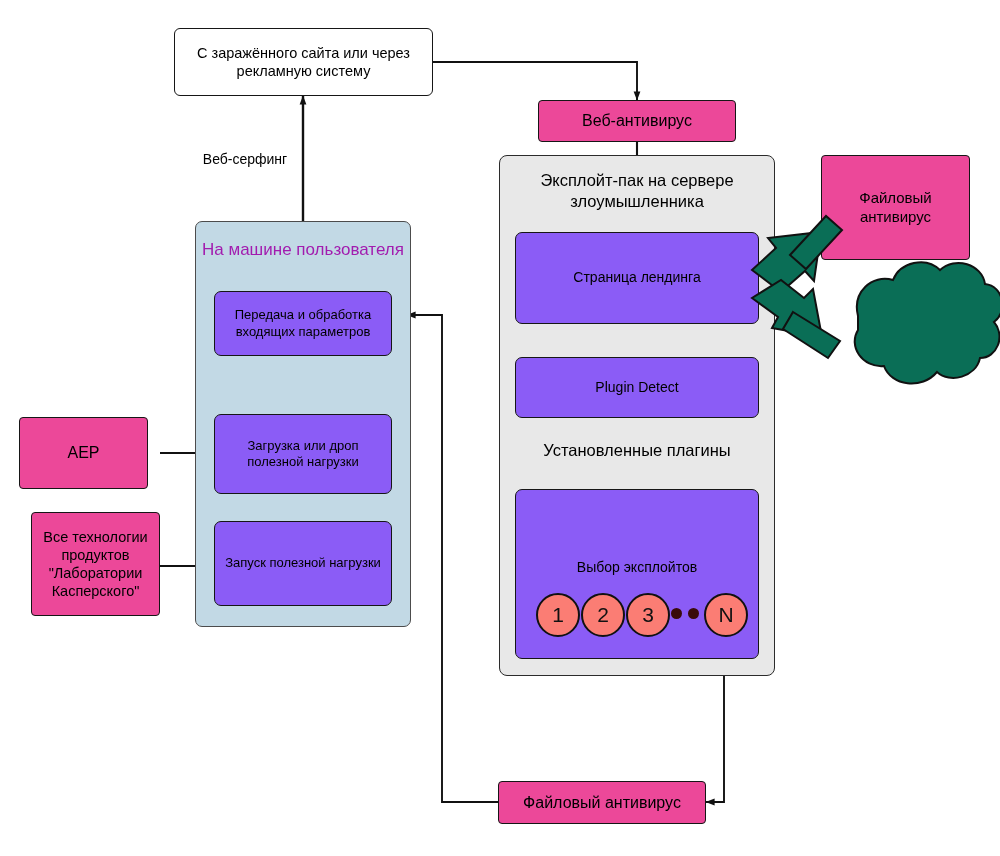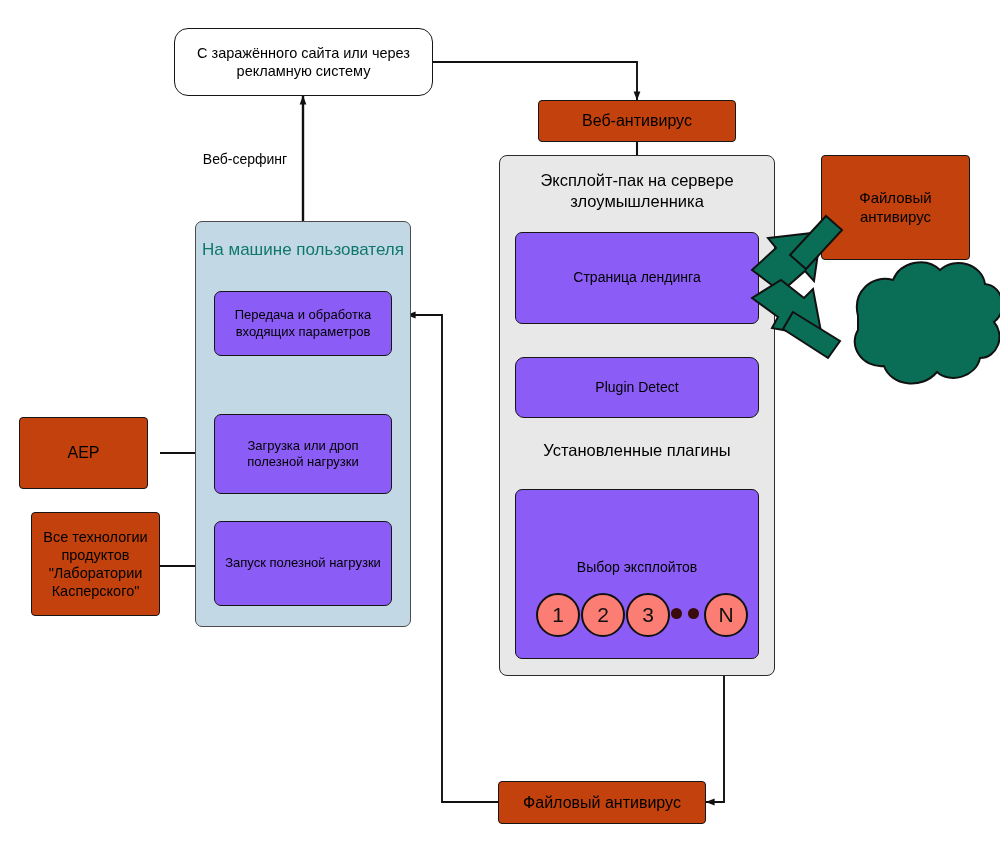--- a/index.html
+++ b/index.html
@@ -2,22 +2,22 @@
 <html><head>
 <meta charset="utf-8">
 <style>
   html,body{margin:0;padding:0;background:#ffffff;}
   body{font-family:"Liberation Sans","DejaVu Sans",sans-serif;}
   #stage{position:relative;width:1000px;height:856px;background:#fff;overflow:hidden;}
   svg.layer{position:absolute;left:0;top:0;width:1000px;height:856px;}
   .node{position:absolute;box-sizing:border-box;display:flex;align-items:center;justify-content:center;text-align:center;}
   .node span{display:block;line-height:1.25;}
 
-  .white-box{background:#ffffff;border:1.6px solid #161616;border-radius:14px;color:#000;}
-  .green-box{background:#c2410c;border:1.6px solid #161616;border-radius:4px;color:#000;}
+  .white-box{background:#ffffff;border:1.6px solid #161616;border-radius:6px;color:#000;}
+  .green-box{background:#ec4899;border:1.6px solid #161616;border-radius:4px;color:#000;}
   .blue-panel{background:#c2d9e5;border:1.6px solid #4c4c4c;border-radius:7px;}
   .gray-panel{background:#e8e8e8;border:1.6px solid #2b2b2b;border-radius:8px;}
   .inner-box{background:#8b5cf6;border:1.8px solid #161616;border-radius:7px;}
   .plain-label{position:absolute;color:#000;text-align:center;}
 
   .circle{position:absolute;border-radius:50%;background:#fb7d74;border:2px solid #111;
           display:flex;align-items:center;justify-content:center;color:#111;font-size:21px;}
   .dot{position:absolute;border-radius:50%;background:#3a0b0b;}
 </style>
 </head>
@@ -60,21 +60,21 @@
   <div class="node gray-panel" style="left:499px;top:155px;width:276px;height:521px;"></div>
 
   <div class="node white-box" style="left:174px;top:28px;width:259px;height:68px;font-size:14.5px;padding:0 12px;">
     <span>С заражённого сайта или через рекламную систему</span>
   </div>
 
   <div class="node green-box" style="left:538px;top:100px;width:198px;height:42px;font-size:16px;">
     <span>Веб-антивирус</span>
   </div>
 
-  <div class="plain-label" style="left:195px;top:240px;width:216px;font-size:17px;color:#0f766e;">
+  <div class="plain-label" style="left:195px;top:240px;width:216px;font-size:17px;color:#a21caf;">
     <span>На машине пользователя</span>
   </div>
 
   <div class="plain-label" style="left:509px;top:170px;width:256px;font-size:16.5px;line-height:1.28;color:#000;">
     <span>Эксплойт-пак на сервере злоумышленника</span>
   </div>
 
   <div class="node inner-box" style="left:214px;top:291px;width:178px;height:65px;font-size:13px;padding:0 0;">
     <span>Передача и обработка входящих параметров</span>
   </div>
@@ -84,21 +84,21 @@
   </div>
 
   <div class="node inner-box" style="left:214px;top:521px;width:178px;height:85px;font-size:13px;padding:0 10px;">
     <span>Запуск полезной нагрузки</span>
   </div>
 
   <div class="node inner-box" style="left:515px;top:232px;width:244px;height:92px;font-size:14px;">
     <span>Страница лендинга</span>
   </div>
 
-  <div class="node inner-box" style="left:515px;top:357px;width:244px;height:61px;font-size:14px;border-radius:9px;">
+  <div class="node inner-box" style="left:515px;top:357px;width:244px;height:61px;font-size:14px;">
     <span>Plugin Detect</span>
   </div>
 
   <div class="plain-label" style="left:509px;top:441px;width:256px;font-size:16.5px;color:#000;">
     <span>Установленные плагины</span>
   </div>
 
   <div class="node inner-box" style="left:515px;top:489px;width:244px;height:170px;"></div>
   <div class="plain-label" style="left:515px;top:522px;width:244px;font-size:14px;color:#000000;margin-top:37px;">
     <span>Выбор эксплойтов</span>

